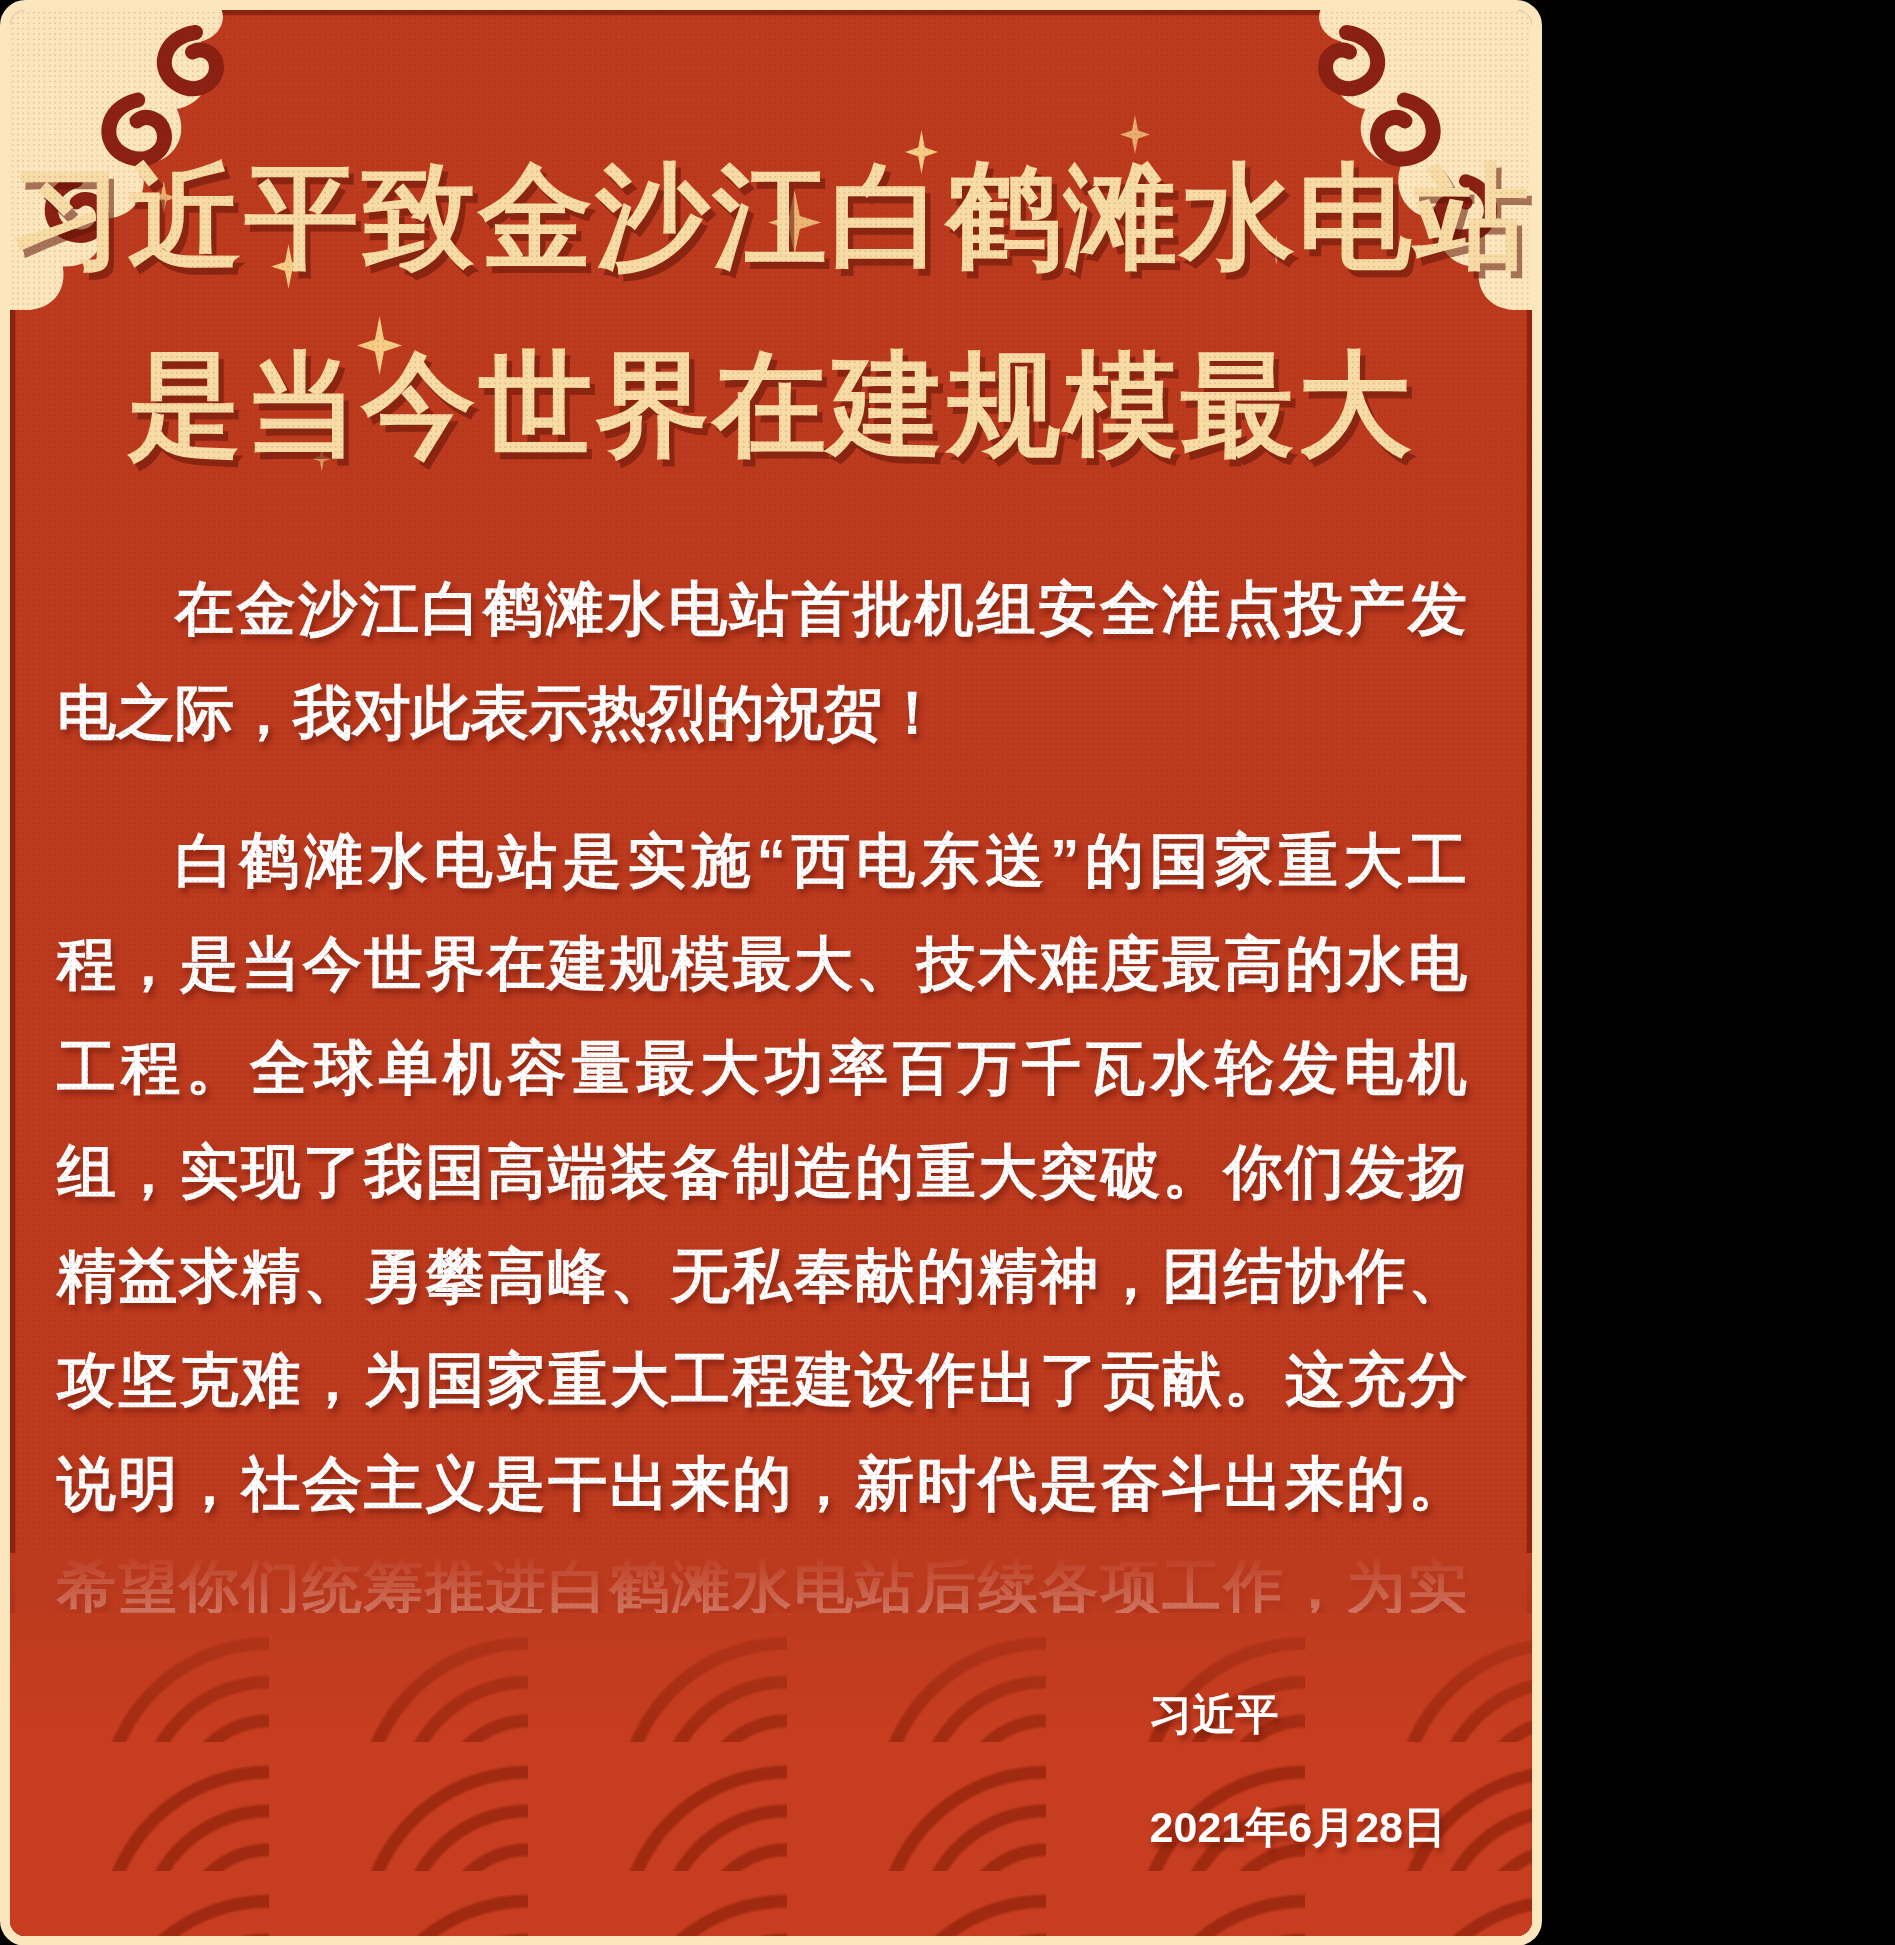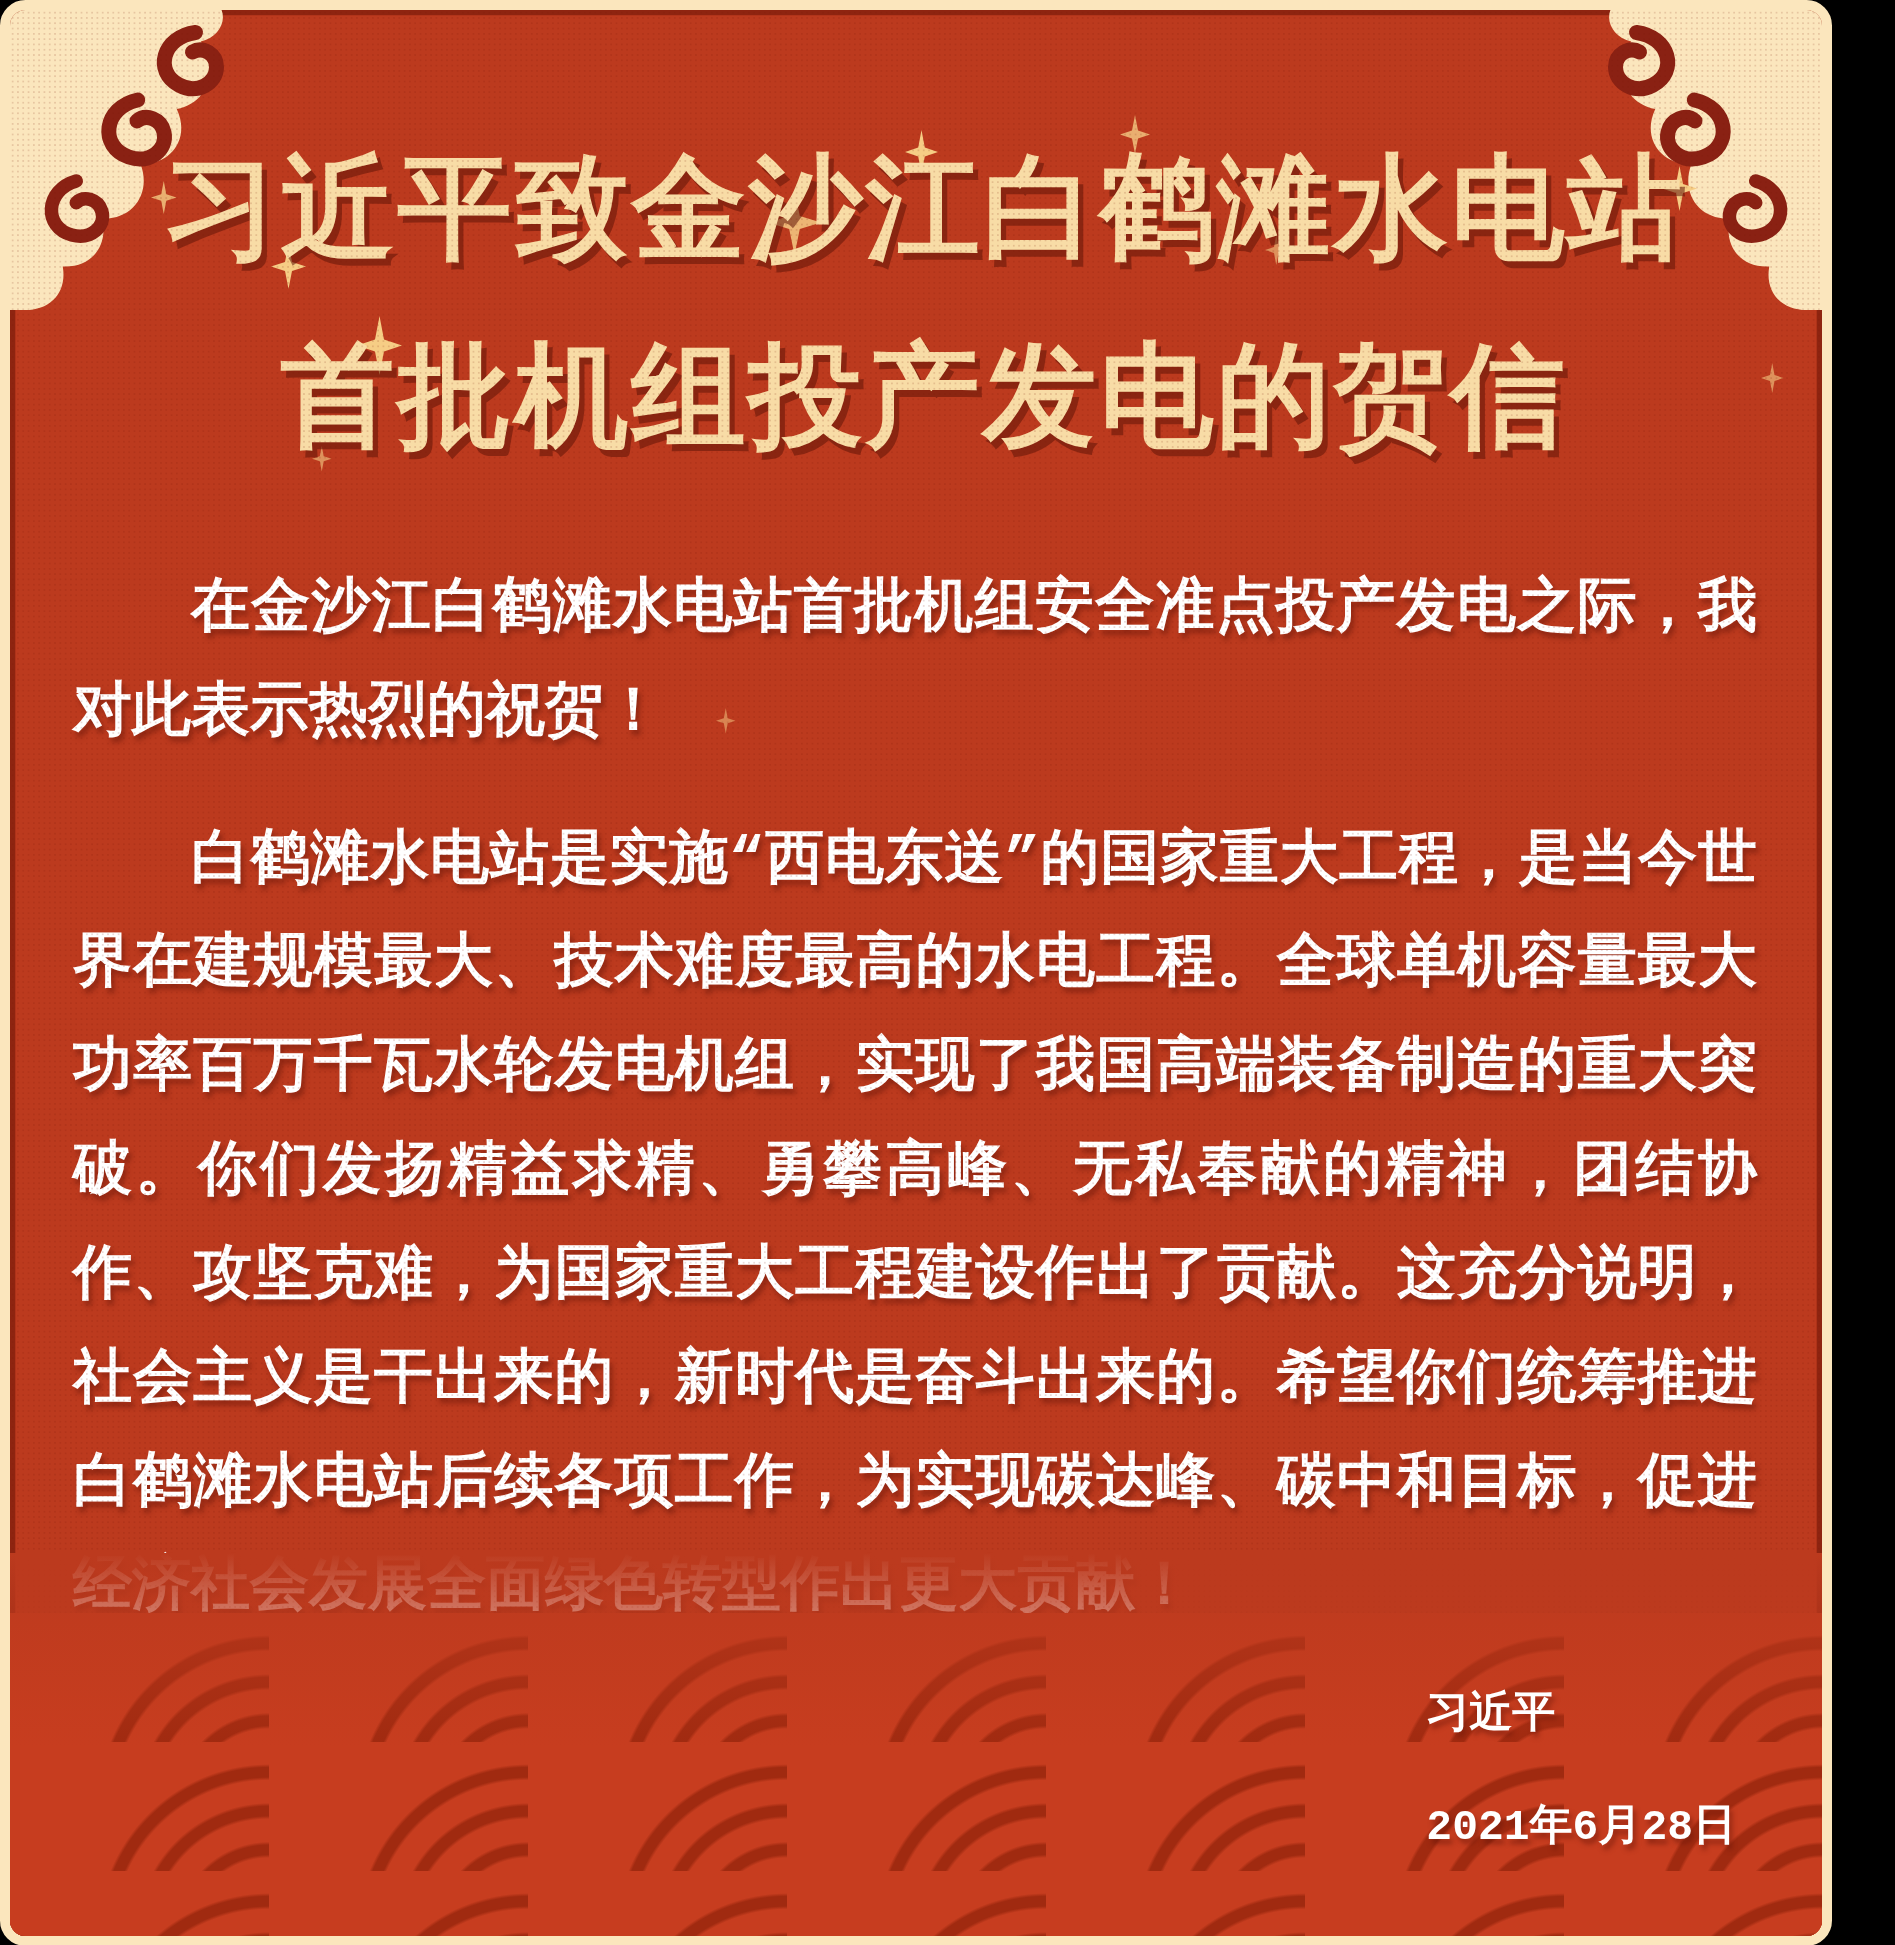--- a/index.html
+++ b/index.html
@@ -1,26 +1,25 @@
 <!DOCTYPE html>
 <html style="font-size:12px"><head>
 <meta charset="utf-8">
 <style>
   html,body{margin:0;padding:0;background:#000;}
   .poster{
     position:relative;
-    width:1832px;height:1946px;
+    width:1542px;height:1946px;
     box-sizing:border-box;
     background:#bc3a1e;
     border:10.5px solid #fbe6bd;
     border-radius:25.5px;
     overflow:hidden;
     box-shadow: inset 0 0 0 5.3px #8e2410;
-    font-family:Liberation Mono, monospace;
-    padding-left:16px;
+    font-family:Liberation Sans, sans-serif;
   }
   
   .texture{
     position:absolute;inset:0;pointer-events:none;
     background-image:radial-gradient(rgba(120,22,6,.28) 0.8px, transparent 1.2px);
     background-size:5.3px 5.3px;
     opacity:.55;
   }
   
   .corner{position:absolute;top:-6px;width:278px;height:315px;}
@@ -118,21 +117,21 @@
   <div class="star" style="left:758px;top:180px;width:53px;height:65px;opacity:.85"></div>
   <div class="star" style="left:895px;top:120px;width:33px;height:44px;"></div>
   <div class="star" style="left:1110px;top:105px;width:30px;height:39px;opacity:.8"></div>
   <div class="star" style="left:1255px;top:225px;width:22.5px;height:30px;opacity:.6"></div>
   <div class="star" style="left:1652px;top:156px;width:35px;height:45px;"></div>
   <div class="star" style="left:1751px;top:353px;width:22.5px;height:30px;opacity:.6"></div>
   <div class="star" style="left:706px;top:698px;width:19.5px;height:25.5px;opacity:.5"></div>
 
   <div class="title">
     <div>习近平致金沙江白鹤滩水电站</div>
-    <div>首批机组投产发电的贺信</div>
+    <div>是当今世界在建规模最大</div>
   </div>
 
   <div class="letter">
     <p>在金沙江白鹤滩水电站首批机组安全准点投产发电之际，我对此表示热烈的祝贺！</p>
     <p>白鹤滩水电站是实施“西电东送”的国家重大工程，是当今世界在建规模最大、技术难度最高的水电工程。全球单机容量最大功率百万千瓦水轮发电机组，实现了我国高端装备制造的重大突破。你们发扬精益求精、勇攀高峰、无私奉献的精神，团结协作、攻坚克难，为国家重大工程建设作出了贡献。这充分说明，社会主义是干出来的，新时代是奋斗出来的。希望你们统筹推进白鹤滩水电站后续各项工作，为实现碳达峰、碳中和目标，促进经济社会发展全面绿色转型作出更大贡献！</p>
   </div>
 
   <div class="signature">
     <div>习近平</div>
     <div>2021年6月28日</div>

